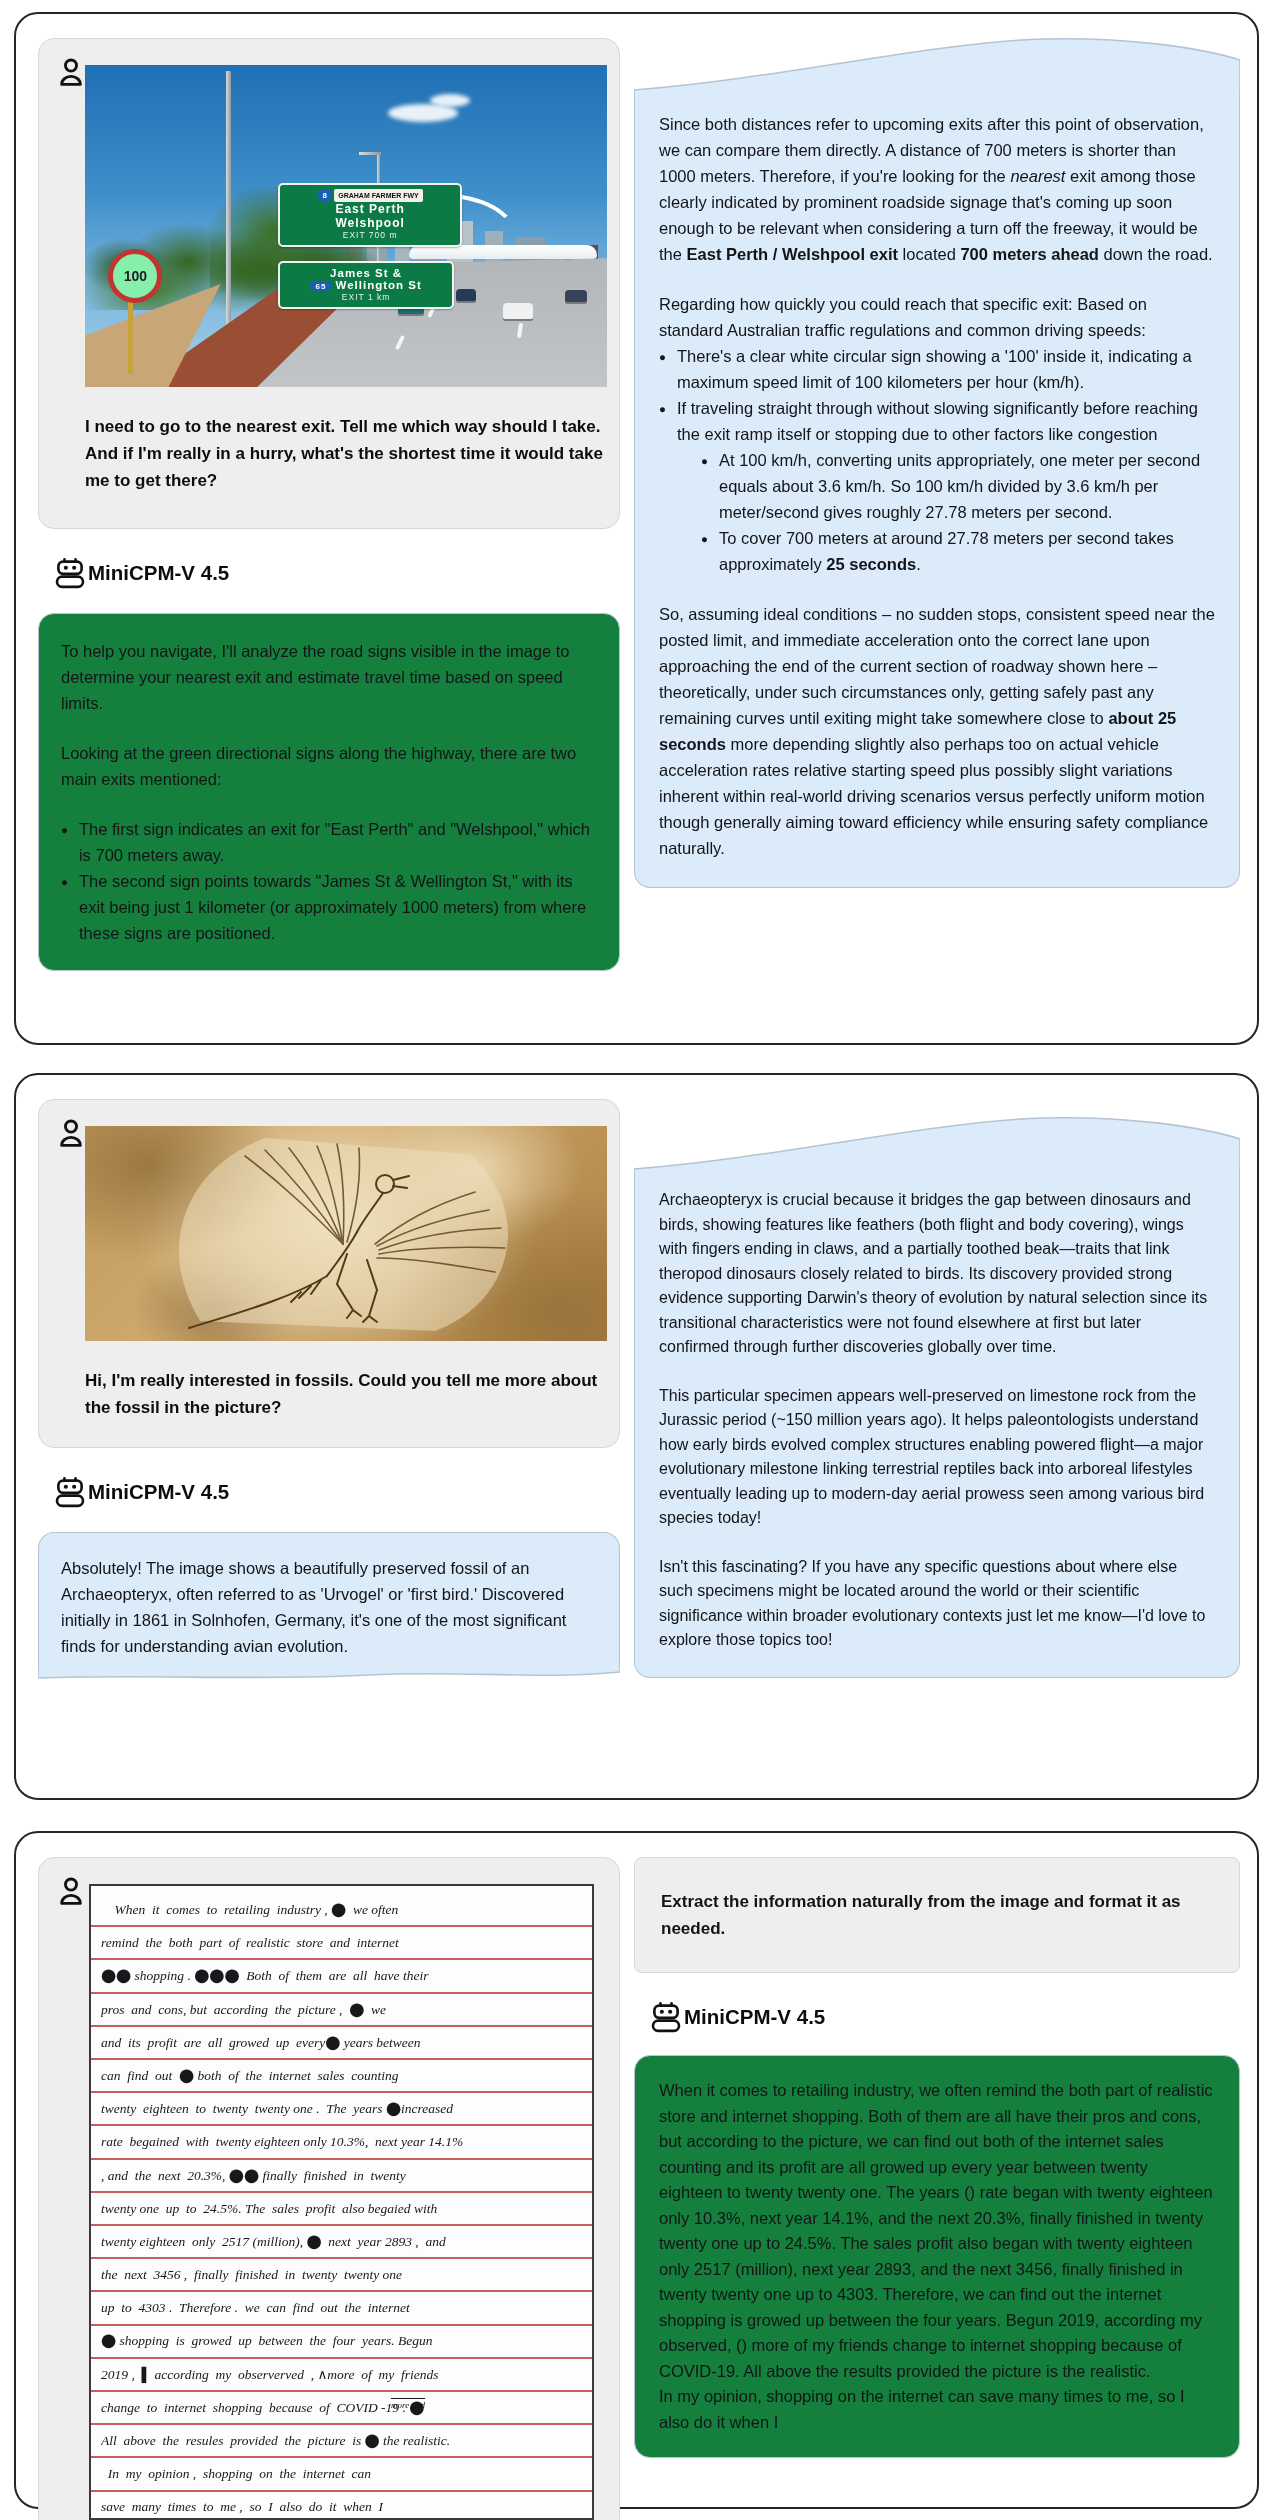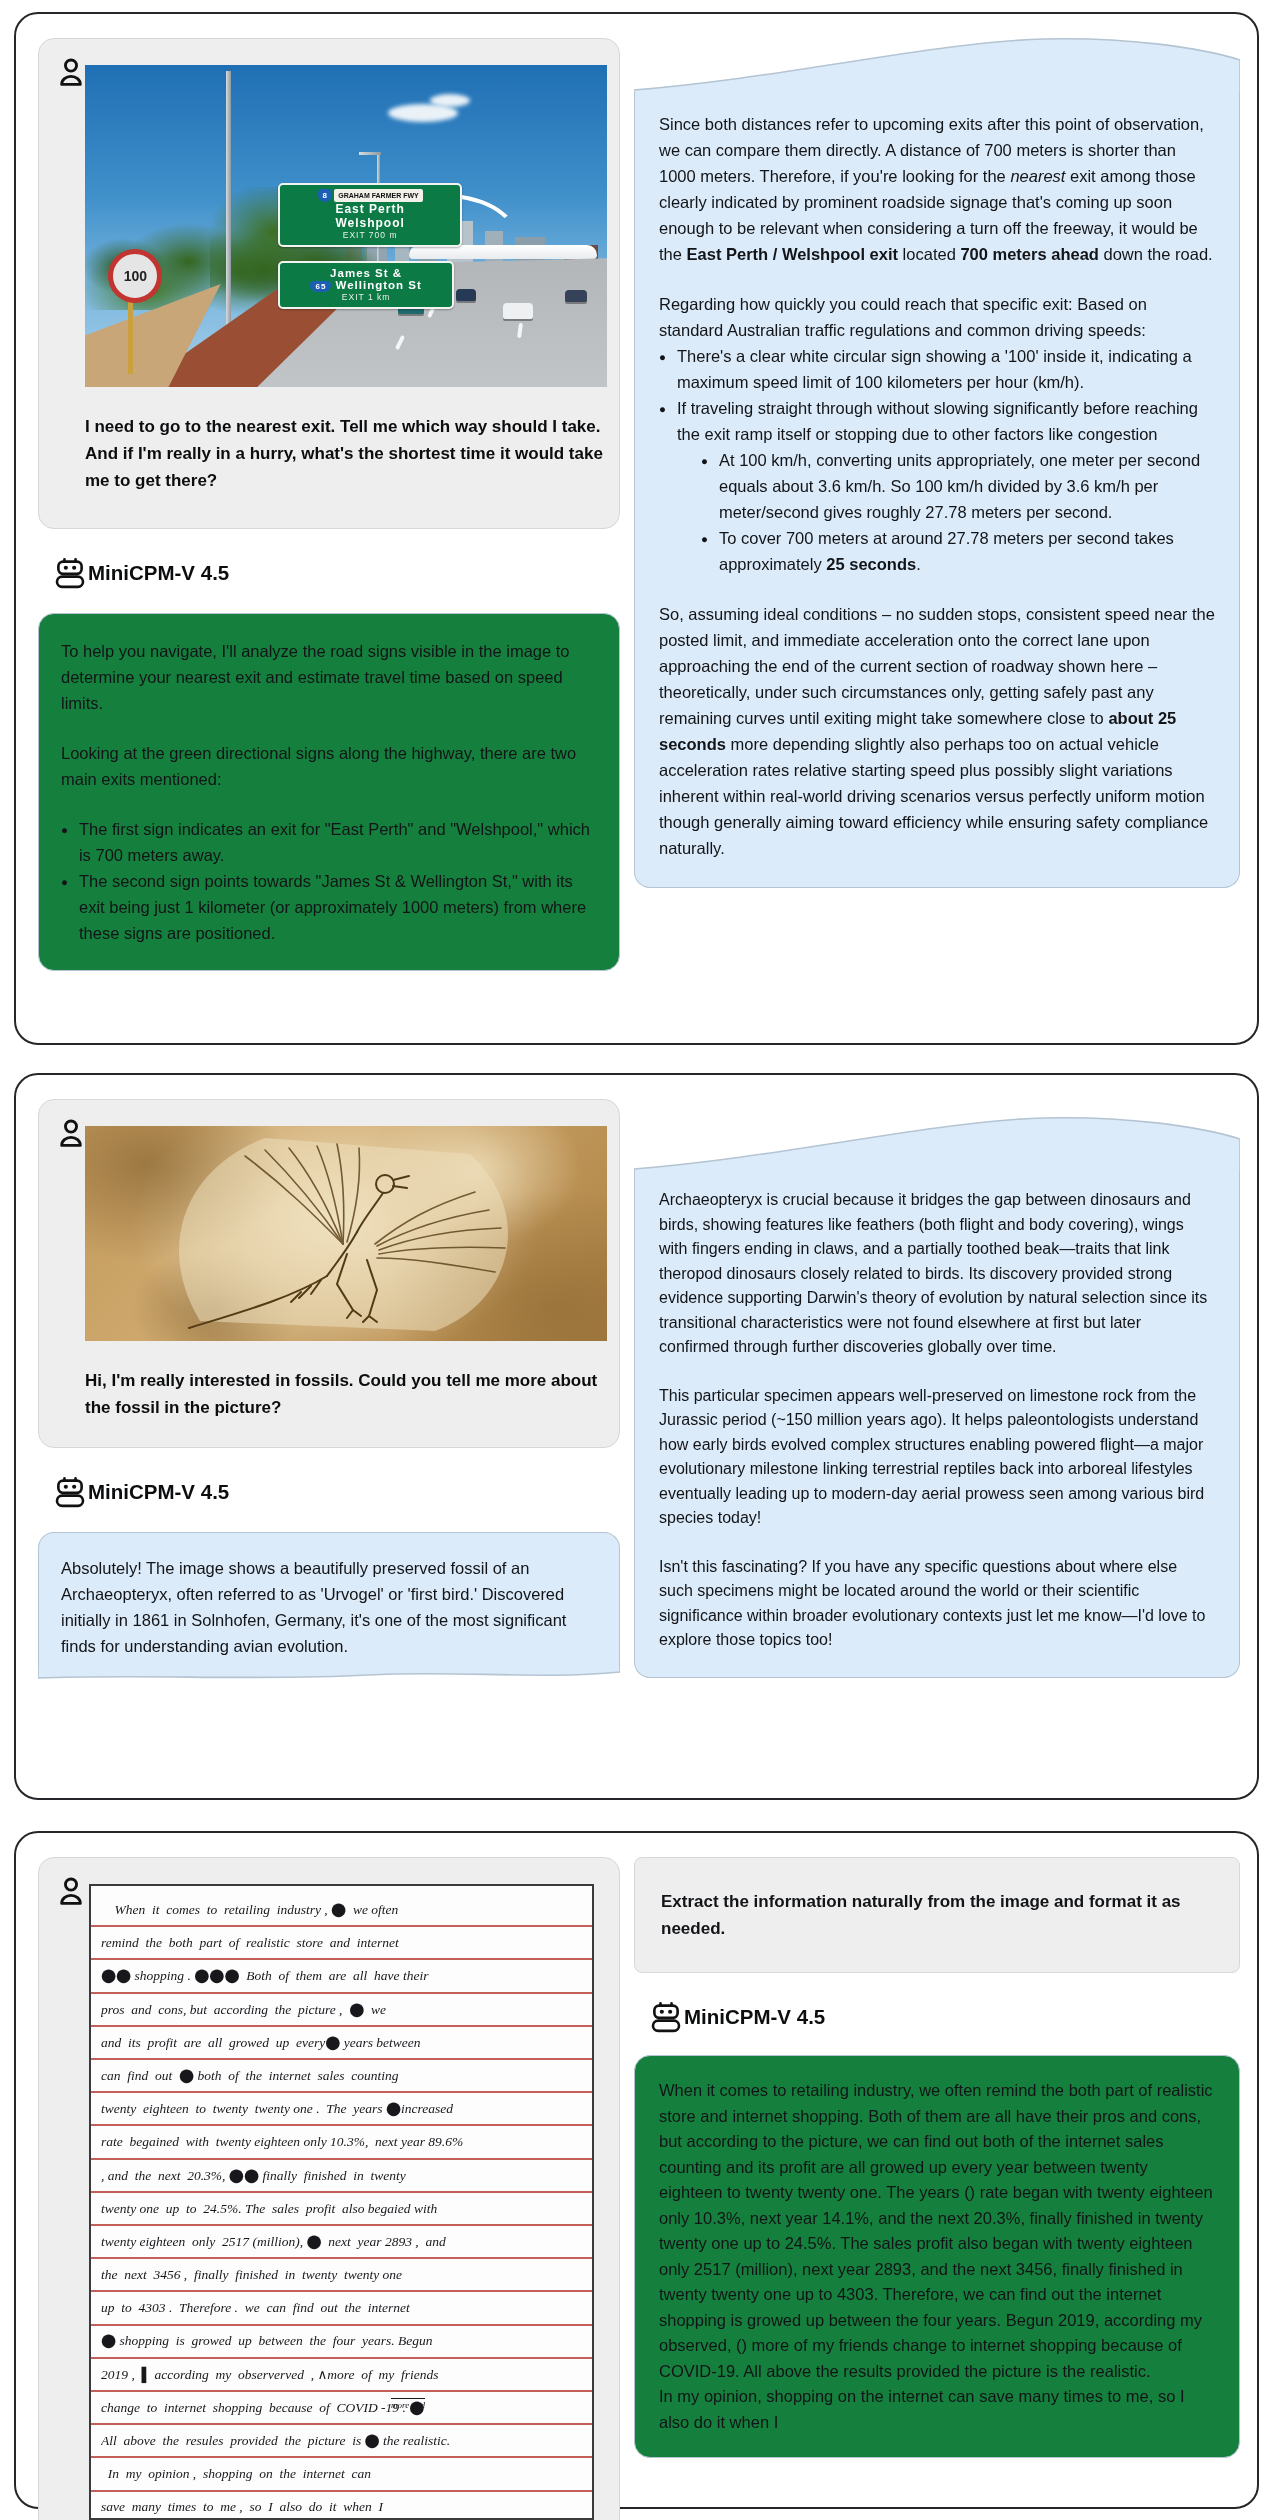--- a/index.html
+++ b/index.html
@@ -61,21 +61,21 @@
   .dash{position:absolute;width:4px;height:15px;background:#f5f5f5;border-radius:2px;}
   .car{position:absolute;border-radius:4px 4px 2px 2px;box-shadow:0 2px 0 rgba(0,0,0,.35);}
   .arch{position:absolute;border:4px solid #fff;border-color:#fff transparent transparent transparent;border-radius:50%;}
   .canopy{position:absolute;background:linear-gradient(180deg,#ffffff,#e8ecee);border-radius:10px 10px 4px 4px;}
   .mast{position:absolute;background:linear-gradient(90deg,#d6dcdf,#8e989e);}
   .gsign{position:absolute;background:#0c7a45;border:2px solid #f2f4f2;border-radius:5px;color:#fff;text-align:center;box-shadow:0 1px 2px rgba(0,0,0,.3);}
   .gsign .ln{font-weight:700;letter-spacing:1px;}
   .plaque{display:inline-block;background:#f2f2ea;color:#111;font-weight:700;border-radius:2px;padding:1px 4px;}
   .shield{display:inline-block;background:#1a5fb4;color:#fff;font-weight:700;border-radius:4px 4px 7px 7px;padding:1px 5px;}
   .exit-ln{font-size:8.5px;letter-spacing:1px;color:#eaf1ea;}
-  .speed{position:absolute;width:44px;height:44px;border-radius:50%;background:#e5e5e5;border:5px solid #c23430;display:flex;align-items:center;justify-content:center;font-weight:700;font-size:14px;color:#222;}
+  .speed{position:absolute;width:44px;height:44px;border-radius:50%;background:#86efac;border:5px solid #c23430;display:flex;align-items:center;justify-content:center;font-weight:700;font-size:14px;color:#222;}
   .pole{position:absolute;background:#c9a23d;}
 
   
   .fossil-photo{width:522px;height:215px;background:linear-gradient(135deg,#c2995c,#cfa96e 40%,#b98f52 75%,#a87e44);}
   .fossil-bg{position:absolute;inset:0;background:radial-gradient(200px 140px at 12% 18%,rgba(122,89,40,.55),#0000 70%),radial-gradient(240px 170px at 90% 85%,rgba(134,99,45,.5),#0000 70%),radial-gradient(300px 210px at 48% 45%,rgba(244,231,199,.95),#0000 68%),radial-gradient(150px 110px at 75% 20%,rgba(238,222,185,.8),#0000 70%),radial-gradient(120px 90px at 25% 85%,rgba(90,63,25,.4),#0000 70%);}
   .fossil-svg{position:absolute;inset:0;}
 
   
   .hw-frame{position:relative;margin:26px 14px 0 50px;width:505px;height:636px;background:#fdfdfd;border:2px solid #3a3a3a;box-sizing:border-box;overflow:hidden;}
   .hw-rules{position:absolute;left:0;right:0;top:8px;bottom:0;background:repeating-linear-gradient(180deg,transparent 0,transparent 31.2px,#c4605a 31.2px,#c4605a 33.2px);}
@@ -295,21 +295,21 @@
       <div class="hw-frame">
         <div class="hw-rules"></div>
         <div class="hw-lines">
             <div class="hw-line">    When  it  comes  to  retailing  industry , ⬤  we often</div>
             <div class="hw-line">remind  the  both  part  of  realistic  store  and  internet</div>
             <div class="hw-line">⬤⬤ shopping . ⬤⬤⬤  Both  of  them  are  all  have their</div>
             <div class="hw-line">pros  and  cons, but  according  the  picture ,  ⬤  we</div>
             <div class="hw-line">and  its  profit  are  all  growed  up  every⬤ years between</div>
             <div class="hw-line">can  find  out  ⬤ both  of  the  internet  sales  counting</div>
             <div class="hw-line">twenty  eighteen  to  twenty  twenty one .  The  years ⬤increased</div>
-            <div class="hw-line">rate  begained  with  twenty eighteen only 10.3%,  next year 89.6%</div>
+            <div class="hw-line">rate  begained  with  twenty eighteen only 10.3%,  next year 14.1%</div>
             <div class="hw-line">, and  the  next  20.3%, ⬤⬤ finally  finished  in  twenty</div>
             <div class="hw-line">twenty one  up  to  24.5%. The  sales  profit  also begaied with</div>
             <div class="hw-line">twenty eighteen  only  2517 (million), ⬤  next  year 2893 ,  and</div>
             <div class="hw-line">the  next  3456 ,  finally  finished  in  twenty  twenty one</div>
             <div class="hw-line">up  to  4303 .  Therefore .  we  can  find  out  the  internet</div>
             <div class="hw-line">⬤ shopping  is  growed  up  between  the  four  years. Begun</div>
             <div class="hw-line">2019 ,  ▌ according  my  observerved  , ∧more  of  my  friends</div>
             <div class="hw-line">change  to  internet  shopping  because  of  COVID -19 . ⬤</div>
             <div class="hw-line">All  above  the  resules  provided  the  picture  is ⬤ the realistic.</div>
             <div class="hw-line">  In  my  opinion ,  shopping  on  the  internet  can</div>

